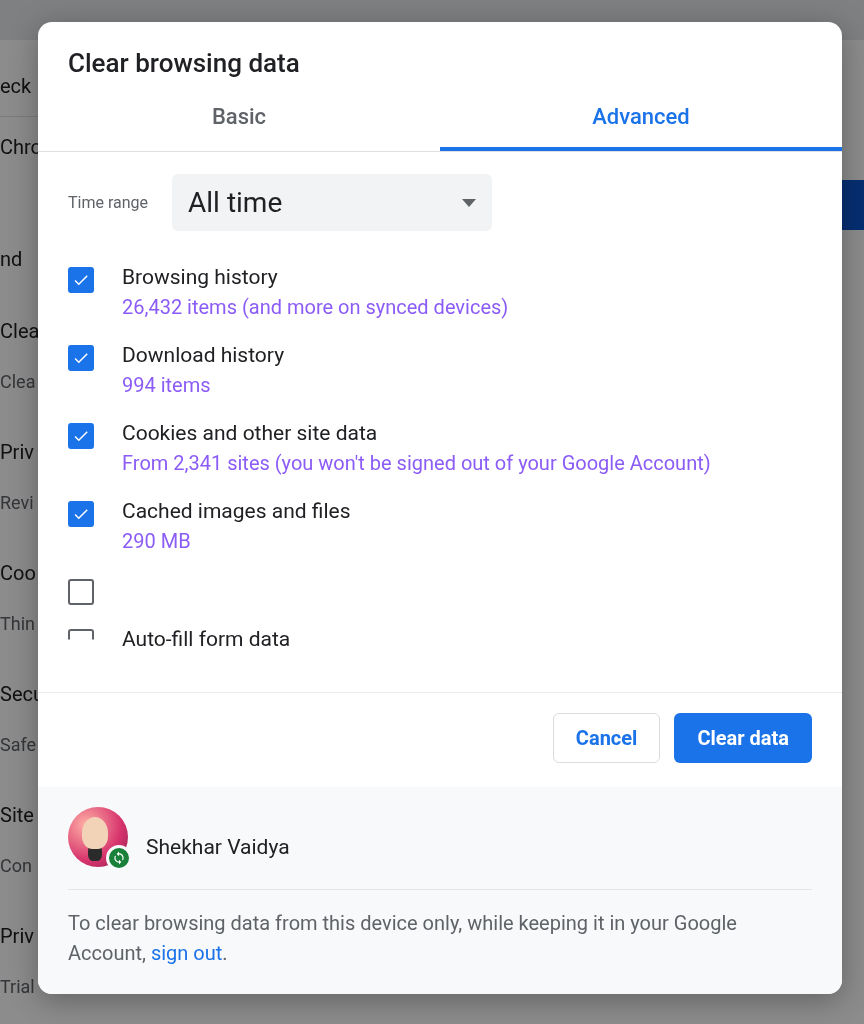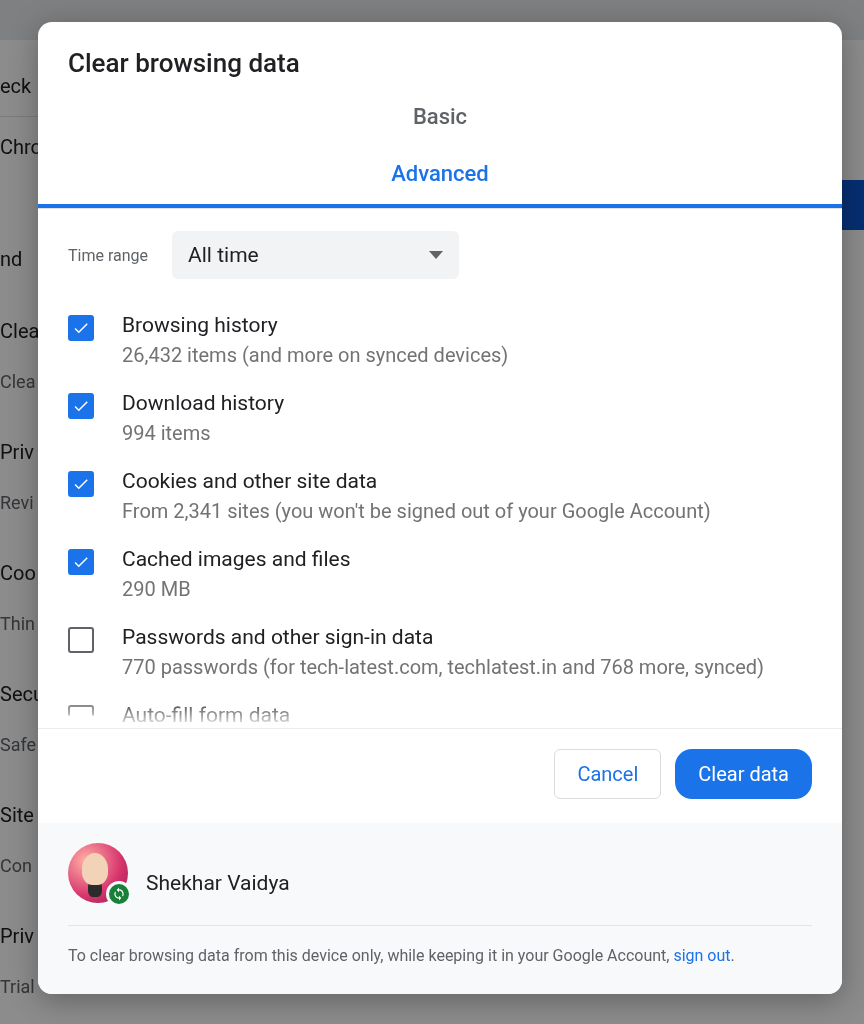--- a/index.html
+++ b/index.html
@@ -37,82 +37,82 @@
     box-shadow: 0 6px 30px rgba(0,0,0,0.3);
     display: flex; flex-direction: column;
     overflow: hidden;
   }
   .modal-header {
     padding: 26px 24px 12px 30px;
   }
   .modal-title { font-size: 26px; font-weight: 500; color:#202124; }
 
   .tabs {
-    display:flex; border-bottom:1px solid #e0e0e0;flex-direction:column;
+    display:flex; border-bottom:1px solid #e0e0e0;
   }
   .tab {
     flex:1; text-align:center; padding: 14px 0 18px 0;
     font-size: 22px; font-weight:500; color:#5f6368;
     cursor:pointer;
   }
   .tab.active { color:#1a73e8; border-bottom: 4px solid #1a73e8; }
 
   .body {
     padding: 22px 30px 0 30px;
     flex:1; overflow:hidden;
     position:relative;
   }
   .timerange-row {
     display:flex; align-items:center; gap: 24px;
     margin-bottom: 34px;
   }
   .timerange-label { font-size:16px; color:#5f6368; }
   .select {
     background:#f1f3f4; border-radius:6px;
-    padding: 12px 16px; width: 287px;
+    padding: 12px 16px; width: 320px;
     display:flex; align-items:center; justify-content:space-between;
-    font-size:21px; color:#202124; cursor:pointer;
+    font-size:28px; color:#202124; cursor:pointer;
   }
   .caret {
     width:0; height:0; border-left:7px solid transparent; border-right:7px solid transparent;
     border-top:8px solid #5f6368;
   }
 
   .items { display:flex; flex-direction:column; gap: 22px; }
   .item { display:flex; gap: 28px; align-items:flex-start; }
   .checkbox {
     width:26px; height:26px; border:2.5px solid #5f6368; border-radius:3px;
     flex-shrink:0; margin-top:2px; cursor:pointer;
     display:flex; align-items:center; justify-content:center;
   }
   .checkbox.checked {
     background:#1a73e8; border-color:#1a73e8;
   }
   .checkbox.checked svg { display:block; }
   .checkbox svg { display:none; width:18px; height:18px; }
   .item-text .title { font-size:21px; color:#202124; margin-bottom:4px; }
-  .item-text .sub { font-size:20px; color:#737373; line-height:1.4; }
+  .item-text .sub { font-size:20px; color:#8b5cf6; line-height:1.4; }
 
   .fade {
     position:absolute; left:0; right:0; bottom:0; height:30px;
     background: linear-gradient(to bottom, rgba(255,255,255,0), #fff);
     pointer-events:none;
   }
 
   .footer-buttons {
     display:flex; justify-content:flex-end; gap:14px;
     padding: 20px 30px 24px 30px;
     border-top:1px solid #ececec;
   }
   .btn {
-    font-size:20px; font-weight:400; padding: 12px 22px;
+    font-size:20px; font-weight:700; padding: 12px 22px;
     border-radius:6px; cursor:pointer; border:1px solid transparent;
   }
   .btn.secondary { background:#fff; color:#1a73e8; border-color:#dadce0; }
-  .btn.primary { background:#1a73e8; color:#fff;border-radius:17px; }
+  .btn.primary { background:#1a73e8; color:#fff; }
 
   .account {
     background:#f8f9fa; padding: 20px 30px 26px 30px;
   }
   .account-row {
     display:flex; align-items:center; gap:18px;
     padding-bottom: 22px;
     border-bottom:1px solid #e4e4e4;
   }
   .avatar {
@@ -133,21 +133,21 @@
   .sync-badge svg { width:14px; height:14px; }
   .account-name { font-size:21px; color:#202124; margin-bottom:2px;margin-top:22px; }
   .account-sync { font-size:20px; color:#5f6368; display:flex; align-items:center; gap:4px;}
   .redacted {
     display:inline-block; width:170px; height:22px;
     background: repeating-linear-gradient(45deg,#d3d3d3,#d3d3d3 4px,#e6e6e6 4px,#e6e6e6 8px);
     filter: blur(2px);
     vertical-align:middle;
   }
   .account-note {
-    font-size:16px; color:#5f6368; line-height:1.5; padding-top:18px;
+    font-size:20px; color:#5f6368; line-height:1.5; padding-top:18px;
   }
   .account-note a { color:#1a73e8; text-decoration:none; cursor:pointer; }
 </style>
 </head>
 <body>
 
 <div class="bg">
   <div class="topbar"></div>
   <div class="menu">
     <span>eck</span>
@@ -244,24 +244,20 @@
         <div class="item-text">
           <div class="title">Cached images and files</div>
           <div class="sub">290 MB</div>
         </div>
       </div>
 
       <div class="item">
         <div class="checkbox">
           
         </div>
-        <div class="item-text">
-          <div class="title">Passwords and other sign-in data</div>
-          <div class="sub">770 passwords (for tech-latest.com, techlatest.in and 768 more, synced)</div>
-        </div>
       </div>
 
       <div class="item" style="margin-bottom:-10px">
         <div class="checkbox" style="clip-path: inset(0 0 60% 0);">
           
         </div>
         <div class="item-text">
           <div class="title">Auto-fill form data</div>
         </div>
       </div>

